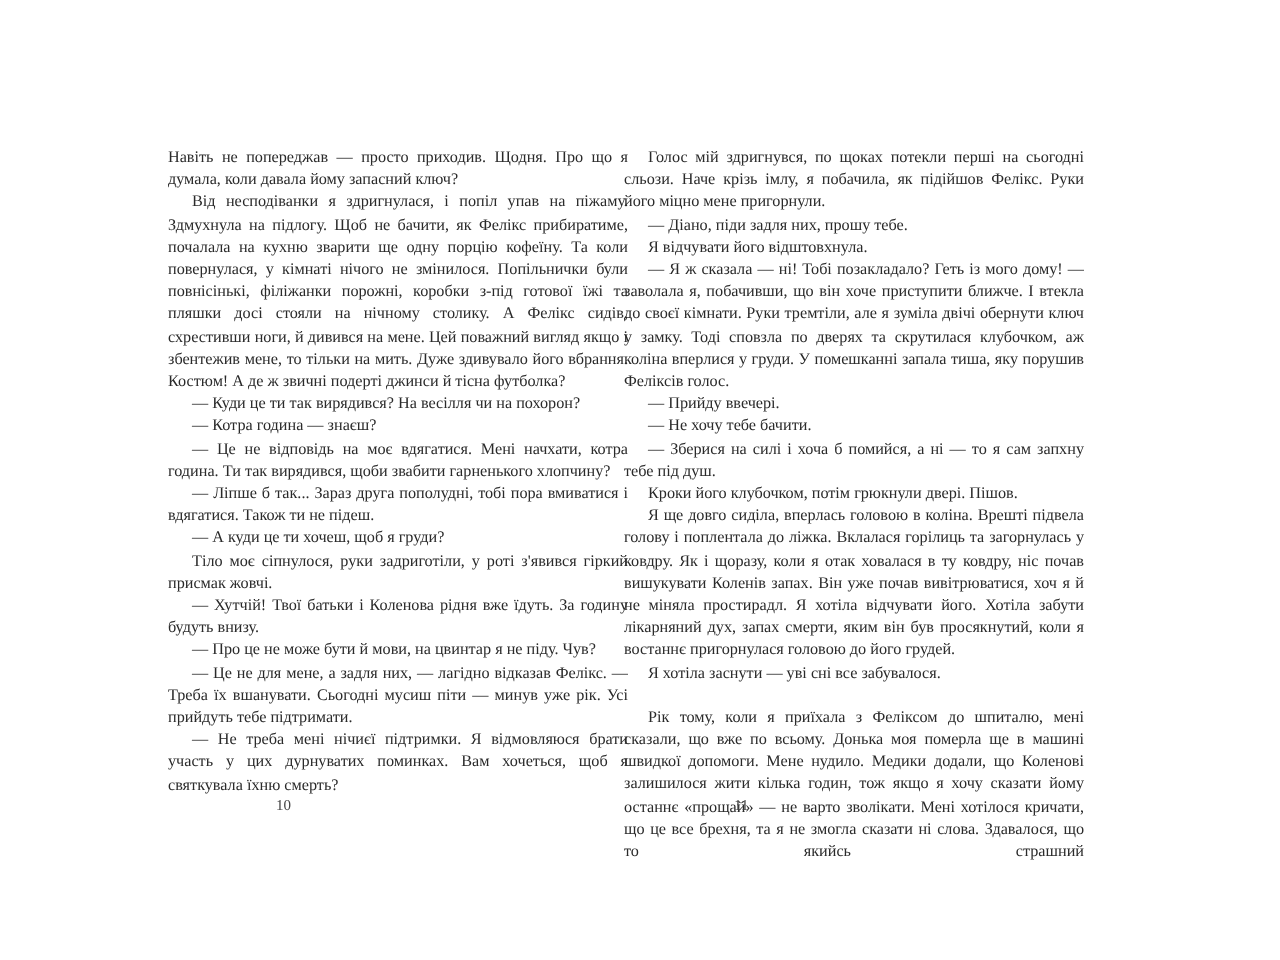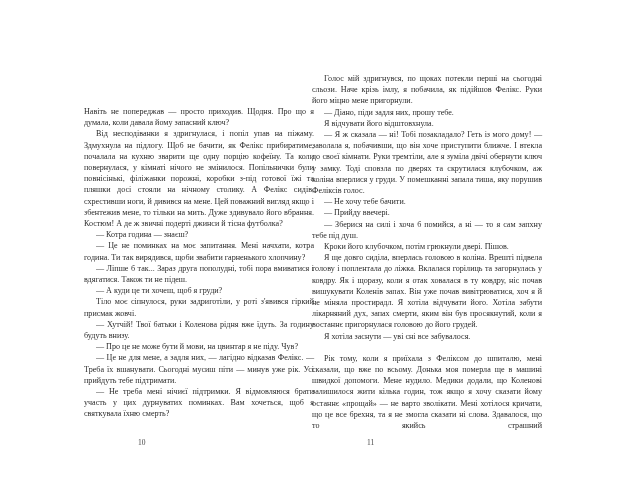--- a/index.html
+++ b/index.html
@@ -14,57 +14,57 @@
     position: absolute;
     top: 73px;
     width: 230px;
     font-size: 8.1px;
     line-height: 11.2px;
     text-align: justify;
   }
   .page.left { left: 84px; }
   .page.right { left: 312px; }
   .page p { margin: 0; text-indent: 12px; hyphens: manual; }
-  .page p.noindent { text-indent: 0; margin-top: 33px; }
+  .page p.noindent { text-indent: 0; }
   .page p.gap { margin-top: 11px; }
   .page p.last { text-align-last: justify; font-family: Liberation Serif, serif; }
   .folio {
     position: absolute;
     top: 398px;
     font-size: 7.5px;
     color: #444;
-    margin-top: 40px;
   }
   .folio.left { left: 138px; }
   .folio.right { left: 367px; }
 </style>
 </head>
 <body>
 
 <div class="page left">
   <p class="noindent">Навіть не попереджав — просто приходив. Щодня. Про що я думала, коли давала йому запасний ключ?</p>
   <p>Від несподіванки я здригнулася, і попіл упав на піжаму. Здмухнула на підлогу. Щоб не бачити, як Фелікс прибиратиме, почалала на кухню зварити ще одну порцію кофеїну. Та коли повернулася, у кімнаті нічого не змінилося. Попільнички були повнісінькі, філіжанки порожні, коробки з-під готової їжі та пляшки досі стояли на нічному столику. А Фелікс сидів, схрестивши ноги, й дивився на мене. Цей поважний вигляд якщо і збентежив мене, то тільки на мить. Дуже здивувало його вбрання. Костюм! А де ж звичні подерті джинси й тісна футболка?</p>
+  <p>— Куди це ти так вирядився? На весілля чи на похорон?</p>
   <p>— Котра година — знаєш?</p>
-  <p>— Це не поминках на моє запитання. Мені начхати, котра година. Ти так вирядився, щоби звабити гарненького хлопчину?</p>
+  <p>— Це не відповідь на моє вдягатися. Мені начхати, котра година. Ти так вирядився, щоби звабити гарненького хлопчину?</p>
   <p>— Ліпше б так... Зараз друга пополудні, тобі пора вмиватися і вдягатися. Також ти не підеш.</p>
   <p>— А куди це ти хочеш, щоб я груди?</p>
   <p>Тіло моє сіпнулося, руки задриготіли, у роті з'явився гіркий присмак жовчі.</p>
   <p>— Хутчій! Твої батьки і Коленова рідня вже їдуть. За годину будуть внизу.</p>
   <p>— Про це не може бути й мови, на цвинтар я не піду. Чув?</p>
   <p>— Це не для мене, а задля них, — лагідно відказав Фелікс. — Треба їх вшанувати. Сьогодні мусиш піти — минув уже рік. Усі прийдуть тебе підтримати.</p>
   <p>— Не треба мені нічиєї підтримки. Я відмовляюся брати участь у цих дурнуватих поминках. Вам хочеться, щоб я святкувала їхню смерть?</p>
 </div>
 <div class="folio left">10</div>
 
 <div class="page right">
   <p>Голос мій здригнувся, по щоках потекли перші на сьогодні сльози. Наче крізь імлу, я побачила, як підійшов Фелікс. Руки його міцно мене пригорнули.</p>
   <p>— Діано, піди задля них, прошу тебе.</p>
   <p>Я відчувати його відштовхнула.</p>
   <p>— Я ж сказала — ні! Тобі позакладало? Геть із мого дому! — заволала я, побачивши, що він хоче приступити ближче. І втекла до своєї кімнати. Руки тремтіли, але я зуміла двічі обернути ключ у замку. Тоді сповзла по дверях та скрутилася клубочком, аж коліна вперлися у груди. У помешканні запала тиша, яку порушив Феліксів голос.</p>
+  <p>— Прийду ввечері.</p>
   <p>— Не хочу тебе бачити.</p>
-  <p>— Прийду ввечері.</p>
   <p>— Зберися на силі і хоча б помийся, а ні — то я сам запхну тебе під душ.</p>
   <p>Кроки його клубочком, потім грюкнули двері. Пішов.</p>
   <p>Я ще довго сиділа, вперлась головою в коліна. Врешті підвела голову і поплентала до ліжка. Вклалася горілиць та загорнулась у ковдру. Як і щоразу, коли я отак ховалася в ту ковдру, ніс почав вишукувати Коленів запах. Він уже почав вивітрюватися, хоч я й не міняла простирадл. Я хотіла відчувати його. Хотіла забути лікарняний дух, запах смерти, яким він був просякнутий, коли я востаннє пригорнулася головою до його грудей.</p>
   <p>Я хотіла заснути — уві сні все забувалося.</p>
   <p class="gap last">Рік тому, коли я приїхала з Феліксом до шпиталю, мені сказали, що вже по всьому. Донька моя померла ще в машині швидкої допомоги. Мене нудило. Медики додали, що Коленові залишилося жити кілька годин, тож якщо я хочу сказати йому останнє «прощай» — не варто зволікати. Мені хотілося кричати, що це все брехня, та я не змогла сказати ні слова. Здавалося, що то якийсь страшний</p>
 </div>
 <div class="folio right">11</div>
 
 </body></html>

